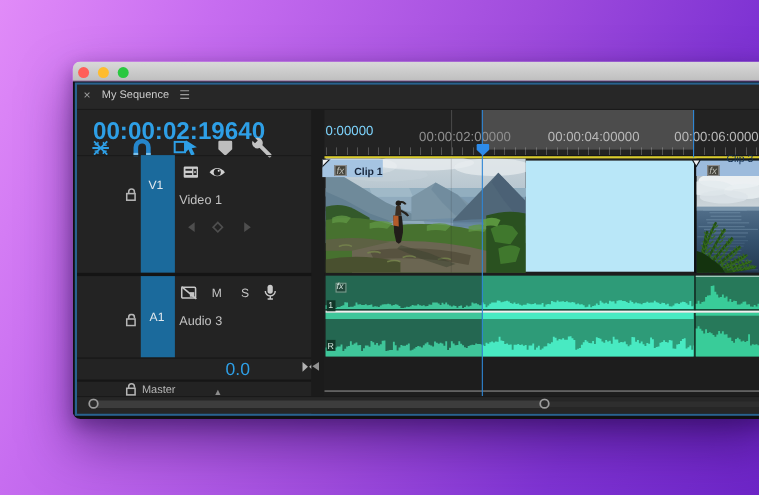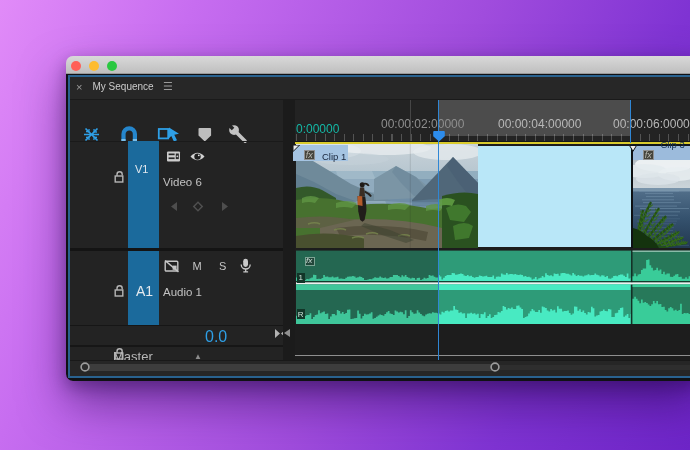--- a/index.html
+++ b/index.html
@@ -26,20 +26,21 @@
   </div>
   <div id="frame"></div>
   <div id="blue"></div>
   <div id="content">
 
     <div class="abs" style="left:0;top:0;width:630px;height:23px;background:#272727;border-bottom:1px solid #1a1a1a;box-sizing:border-box"></div>
     <div class="txt" style="left:6px;top:4px;font-size:11px;color:#9b9b9b">×</div>
     <div class="txt" style="left:22.5px;top:4.3px;font-size:10px;color:#cbcbcb">My Sequence</div>
     <div class="txt" style="left:93px;top:3px;font-size:11px;color:#9b9b9b">☰</div>
 
+    <div class="txt" style="left:14.5px;top:29.5px;font-size:22px;font-weight:bold;color:#2e9fe6">00:00:02:19640</div>
 
     <svg class="abs" style="left:10px;top:47px" width="200" height="22" viewBox="0 0 200 22">
 
       <g stroke="#2e9fe6" stroke-width="1.7" fill="none">
         <path d="M5.5 4.5 L17.5 16.5 M17.5 4.5 L5.5 16.5 M4 10.5 H19"></path>
         <path d="M6 7.5 L8.8 7.8 L9.1 5 M17 13.5 L14.2 13.2 L13.9 16 M14 5 L14.2 7.8 L17 8 M9.1 16 L8.8 13.2 L6 13.4" stroke-width="1.3"></path>
       </g>
 
       <path d="M43.5 18 V10 A5.7 5.7 0 0 1 54.9 10 V18" stroke="#2586cc" stroke-width="4.2" fill="none"></path>
       <rect x="41.4" y="15" width="4.2" height="2.6" fill="#7cc0ea"></rect>
@@ -55,21 +56,21 @@
       <g transform="translate(159,11) rotate(-45)">
         <circle cx="0" cy="-7" r="4.9" fill="#c2c2c2"></circle>
         <rect x="-1.8" y="-13" width="3.6" height="4.6" fill="#232323"></rect>
         <rect x="-1.8" y="-7" width="3.6" height="17.5" rx="1.7" fill="#c2c2c2"></rect>
       </g>
     </svg>
 
     <div class="abs" style="left:0;top:64px;width:213px;height:1px;background:#1a1a1a"></div>
     <div class="abs" style="left:58px;top:64.5px;width:30.5px;height:107px;background:#1b6a9c"></div>
     <div class="txt" style="left:65px;top:86px;font-size:11px;color:#e3e9ee">V1</div>
-    <div class="txt" style="left:93px;top:99.5px;font-size:11.5px;color:#c2c2c2">Video 6</div>
+    <div class="txt" style="left:93px;top:99.5px;font-size:11.5px;color:#c2c2c2">Video 1</div>
 
     <svg class="abs" style="left:43.5px;top:94.5px" width="12" height="12" viewBox="0 0 12 12">
       <rect x="1.2" y="5" width="7.6" height="6" fill="none" stroke="#b5b5b5" stroke-width="1.4"></rect>
       <path d="M3 5 V3.4 A2.6 2.6 0 0 1 8.2 3.4 V4.4" fill="none" stroke="#b5b5b5" stroke-width="1.4"></path>
     </svg>
 
     <svg class="abs" style="left:96px;top:72.5px" width="42" height="14" viewBox="0 0 42 14">
       <rect x="1" y="2.4" width="13" height="10.2" rx="1" fill="#cccccc"></rect>
       <rect x="2.6" y="4.5" width="6" height="1.7" fill="#282828"></rect>
       <rect x="2.6" y="8.4" width="6" height="1.7" fill="#282828"></rect>
@@ -82,22 +83,22 @@
 
     <svg class="abs" style="left:99px;top:124px" width="62" height="11" viewBox="0 0 62 11">
       <path d="M8 1 L2 5.5 L8 10 Z" fill="#4e4e4e"></path>
       <rect x="26" y="2.5" width="6" height="6" transform="rotate(45 29 5.5)" fill="none" stroke="#4e4e4e" stroke-width="1.5"></rect>
       <path d="M53 1 L59 5.5 L53 10 Z" fill="#4e4e4e"></path>
     </svg>
 
     <div class="abs" style="left:0;top:171.5px;width:630px;height:2.5px;background:#141414"></div>
 
     <div class="abs" style="left:58px;top:174px;width:30.5px;height:74px;background:#1b6a9c"></div>
-    <div class="txt" style="left:66px;top:206.5px;font-size:14px;color:#e3e9ee">A1</div>
-    <div class="txt" style="left:93px;top:209px;font-size:11.5px;color:#c2c2c2">Audio 1</div>
+    <div class="txt" style="left:66px;top:206.5px;font-size:11px;color:#e3e9ee">A1</div>
+    <div class="txt" style="left:93px;top:209px;font-size:11.5px;color:#c2c2c2">Audio 3</div>
     <svg class="abs" style="left:43.5px;top:208px" width="12" height="12" viewBox="0 0 12 12">
       <rect x="1.2" y="5" width="7.6" height="6" fill="none" stroke="#b5b5b5" stroke-width="1.4"></rect>
       <path d="M3 5 V3.4 A2.6 2.6 0 0 1 8.2 3.4 V4.4" fill="none" stroke="#b5b5b5" stroke-width="1.4"></path>
     </svg>
 
     <svg class="abs" style="left:94px;top:181.5px" width="92" height="16" viewBox="0 0 92 16">
       <rect x="1.2" y="3.2" width="12.6" height="9.8" rx="1" fill="none" stroke="#c6c6c6" stroke-width="1.4"></rect>
       <rect x="8.6" y="7.6" width="4" height="4.2" fill="#c6c6c6"></rect>
       <path d="M1 2.5 L14.5 13.8" stroke="#c6c6c6" stroke-width="1.5"></path>
       <text x="28.5" y="12" font-family="Liberation Sans" font-size="11" fill="#c6c6c6">M</text>
@@ -113,37 +114,37 @@
     <div class="txt" style="left:135px;top:251.5px;font-size:16px;color:#2e9fe6">0.0</div>
     <svg class="abs" style="left:204px;top:251px" width="13" height="11" viewBox="0 0 13 11">
       <path d="M1 1 L6 5.5 L1 10 Z M12 1 L7 5.5 L12 10 Z" fill="#b3b3b3"></path>
     </svg>
     <div class="abs" style="left:0;top:268.5px;width:213px;height:1.5px;background:#161616"></div>
 
     <svg class="abs" style="left:44px;top:271px" width="12" height="12" viewBox="0 0 12 12">
       <rect x="1.2" y="5" width="7.6" height="6" fill="none" stroke="#b5b5b5" stroke-width="1.4"></rect>
       <path d="M3 5 V3.4 A2.6 2.6 0 0 1 8.2 3.4 V4.4" fill="none" stroke="#b5b5b5" stroke-width="1.4"></path>
     </svg>
-    <div class="txt" style="left:43px;top:272px;font-size:13px;color:#b8b8b8">Master</div>
+    <div class="txt" style="left:59px;top:272px;font-size:10px;color:#b8b8b8">Master</div>
     <div class="txt" style="left:124px;top:275px;font-size:8px;color:#8c8c8c">▲</div>
 
     <div class="abs" style="left:213px;top:23px;width:12px;height:276.4px;background:#1b1b1b"></div>
     <svg class="abs" style="left:212px;top:251px" width="9" height="10" viewBox="0 0 9 10">
         <path d="M8 1 L2 5 L8 9 Z" fill="#909090"></path>
       </svg>
 
     <div class="abs" style="left:225px;top:23px;width:405px;height:276.4px;background:#1d1d1d"></div>
 
     <div class="abs" style="left:225px;top:23px;width:405px;height:41.5px;background:#232323"></div>
 
     <div class="abs" style="left:368px;top:23px;width:192.5px;height:36.5px;background:#4c4c4c"></div>
 
     <div class="abs" style="left:340px;top:23px;width:1px;height:43.5px;background:#464646"></div>
 
-    <div class="txt" style="left:226px;top:45px;font-size:12px;color:#14b8a6">0:00000</div>
+    <div class="txt" style="left:226px;top:35px;font-size:12px;color:#7dd3fc">0:00000</div>
     <div class="txt" style="left:311px;top:40.5px;font-size:12px;color:#8f8f8f">00:00:02:00000</div>
     <div class="txt" style="left:428px;top:40.5px;font-size:12px;color:#b8b8b8">00:00:04:00000</div>
     <div class="txt" style="left:543px;top:40.5px;font-size:12px;color:#b8b8b8">00:00:06:00000</div>
 
     <div class="abs" style="left:226px;top:57.5px;width:404px;height:7px;background:repeating-linear-gradient(90deg,rgba(255,255,255,.22) 0 1px,transparent 1px 9.55px)"></div>
 
     <div class="abs" style="left:225px;top:64px;width:405px;height:1.2px;background:#15171a"></div>
     <div class="abs" style="left:225px;top:65.2px;width:405px;height:2.2px;background:#d9cb2d"></div>
 
     <svg class="abs" style="left:226px;top:67px" width="182" height="104" viewBox="0 0 182 104">
@@ -300,21 +301,21 @@
  </g>
  <path d="M0 104 V84 q8 2 14 8 q8 4 12 12 Z" fill="#14330e"></path>
 </svg>
 
     <div class="abs" style="left:408px;top:69px;width:152.5px;height:101.6px;background:#b9e7f8"></div>
     <div class="abs" style="left:560.5px;top:68.5px;width:2.5px;height:103px;background:#0e1114"></div>
 
     <div class="abs" style="left:223.4px;top:68.2px;width:54.4px;height:15.8px;background:#a5c4e2"></div>
     <div class="abs" style="left:234px;top:73.3px;width:11px;height:10px;background:#45443c;border:1px solid #8f8f8f;box-sizing:border-box"></div>
     <div class="txt" style="left:235.8px;top:73.6px;font-size:9px;font-style:italic;color:#b9b9b2">fx</div>
-    <div class="txt" style="left:252px;top:74px;font-size:9.5px;font-weight:normal;color:#16243a">Clip 1</div>
+    <div class="txt" style="left:252px;top:74px;font-size:9.5px;font-weight:bold;color:#16243a">Clip 1</div>
     <div class="abs" style="left:563px;top:69.2px;width:67px;height:14px;background:#9cbbdc"></div>
     <div class="abs" style="left:573px;top:73.2px;width:11px;height:10px;background:#45443c;border:1px solid #8f8f8f;box-sizing:border-box"></div>
     <div class="txt" style="left:574.8px;top:73.5px;font-size:9px;font-style:italic;color:#b9b9b2">fx</div>
     <div class="txt" style="left:590.5px;top:62px;font-size:9.5px;font-weight:normal;color:#143050">Clip 3</div>
 
     <svg class="abs" style="left:223.4px;top:68.2px" width="8" height="8" viewBox="0 0 8 8">
         <path d="M0 0 H6.6 L0 6.6 Z" fill="#efefef" stroke="#11161b" stroke-width="1"></path>
       </svg>
     <svg class="abs" style="left:558.6px;top:68.3px" width="8" height="7" viewBox="0 0 8 7">
         <path d="M0.5 0.5 H7.5 L4 6.3 Z" fill="#efefef" stroke="#11161b" stroke-width="1"></path>

